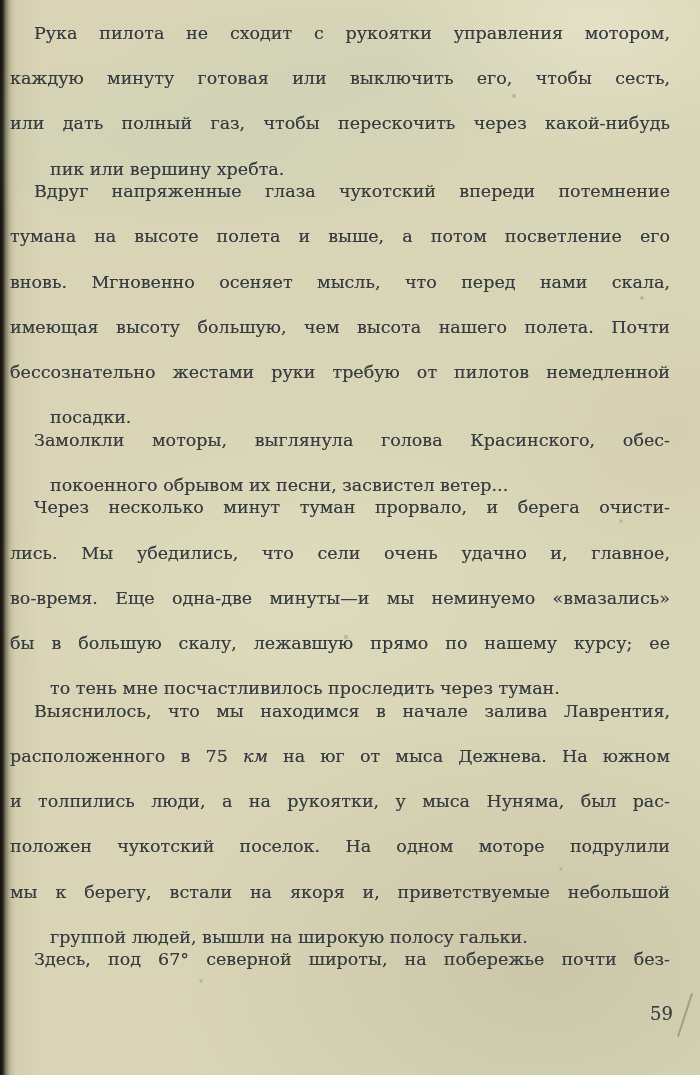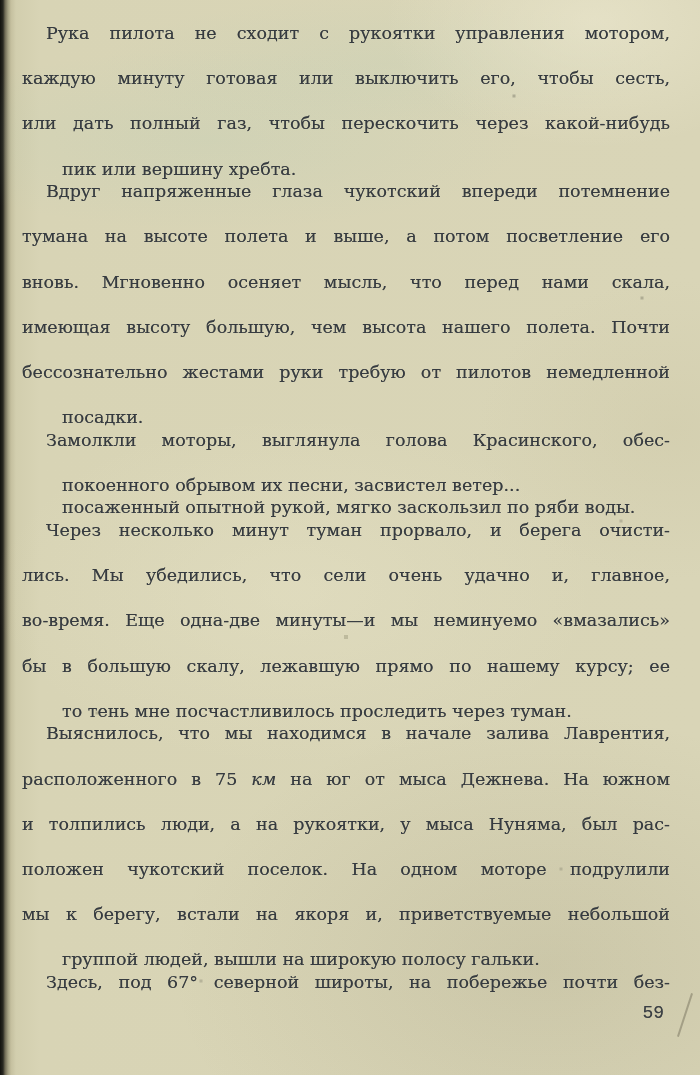--- a/index.html
+++ b/index.html
@@ -19,32 +19,31 @@
   }
   .text-block{
     position:absolute;
     left:10px;right:30px;top:22px;
     color:#363b40;
     font-size:17.5px;
     line-height:22.6px;
     text-shadow:0 0 0.5px rgba(45,50,55,.55);
   }
   .paragraph{margin:0;}
-  .line{text-align:justify;padding-left:12px;}
+  .line{text-align:justify;}
   .line::after{content:"";display:inline-block;width:100%;height:0;}
   .line.para-end{text-align:left;margin-left:40px;}
   .line.para-end::after{content:none;}
   .line.indent{text-indent:24px;}
   .page-number{
     position:absolute;
-    top:1003px;right:36px;
+    top:1003px;right:27px;
     color:#3a3f44;
     font-size:18px;
     text-shadow:0 0 0.5px rgba(45,50,55,.5);
-    font-family:Liberation Mono, monospace;
   }
   .pencil-mark{
     position:absolute;
     right:14px;top:992px;
     width:2px;height:46px;
     background:rgba(95,90,72,.40);
     transform:rotate(18deg);
     border-radius:2px;
   }
   .speckles{position:absolute;left:0;top:0;width:2px;height:2px;background:transparent;
@@ -76,21 +75,20 @@
         <div class="line">вновь. Мгновенно осеняет мысль, что перед нами скала,</div>
         <div class="line">имеющая высоту большую, чем высота нашего полета. Почти</div>
         <div class="line">бессознательно жестами руки требую от пилотов немедленной</div>
         <div class="line para-end">посадки.</div>
       </div>
       <div class="paragraph">
         <div class="line indent">Замолкли моторы, выглянула голова Красинского, обес-</div>
         <div class="line para-end">покоенного обрывом их песни, засвистел ветер...</div>
       </div>
       <div class="paragraph">
-        <div class="line para-end">посаженный опытной рукой, мягко заскользил по ряби воды.</div>
       </div>
       <div class="paragraph">
         <div class="line indent">Через несколько минут туман прорвало, и берега очисти-</div>
         <div class="line">лись. Мы убедились, что сели очень удачно и, главное,</div>
         <div class="line">во-время. Еще одна-две минуты—и мы неминуемо «вмазались»</div>
         <div class="line">бы в большую скалу, лежавшую прямо по нашему курсу; ее</div>
         <div class="line para-end">то тень мне посчастливилось проследить через туман.</div>
       </div>
       <div class="paragraph">
         <div class="line indent">Выяснилось, что мы находимся в начале залива Лаврентия,</div>

